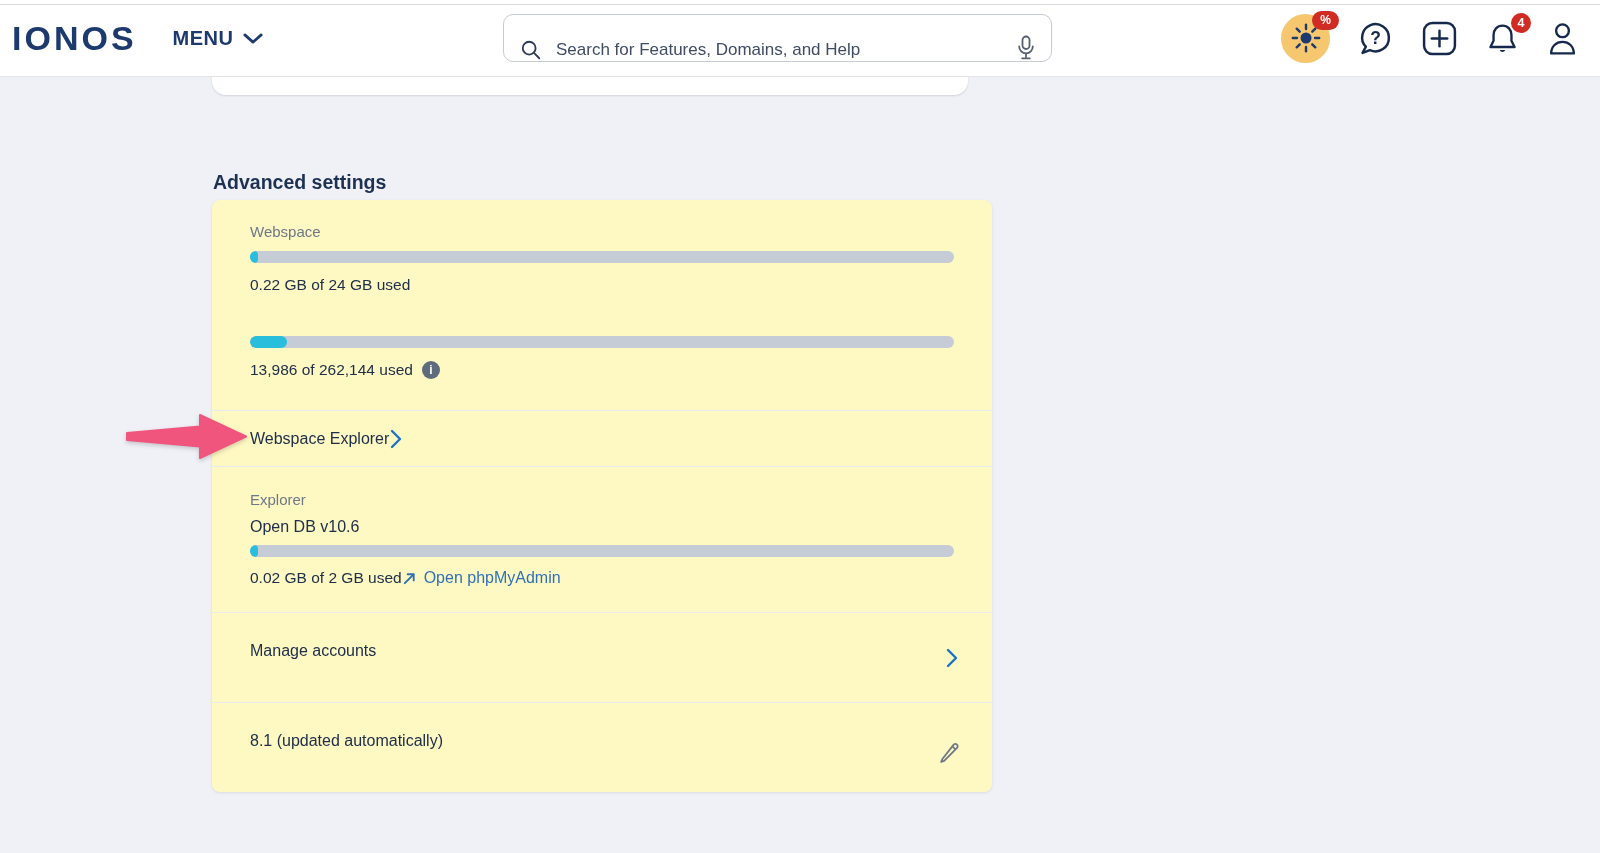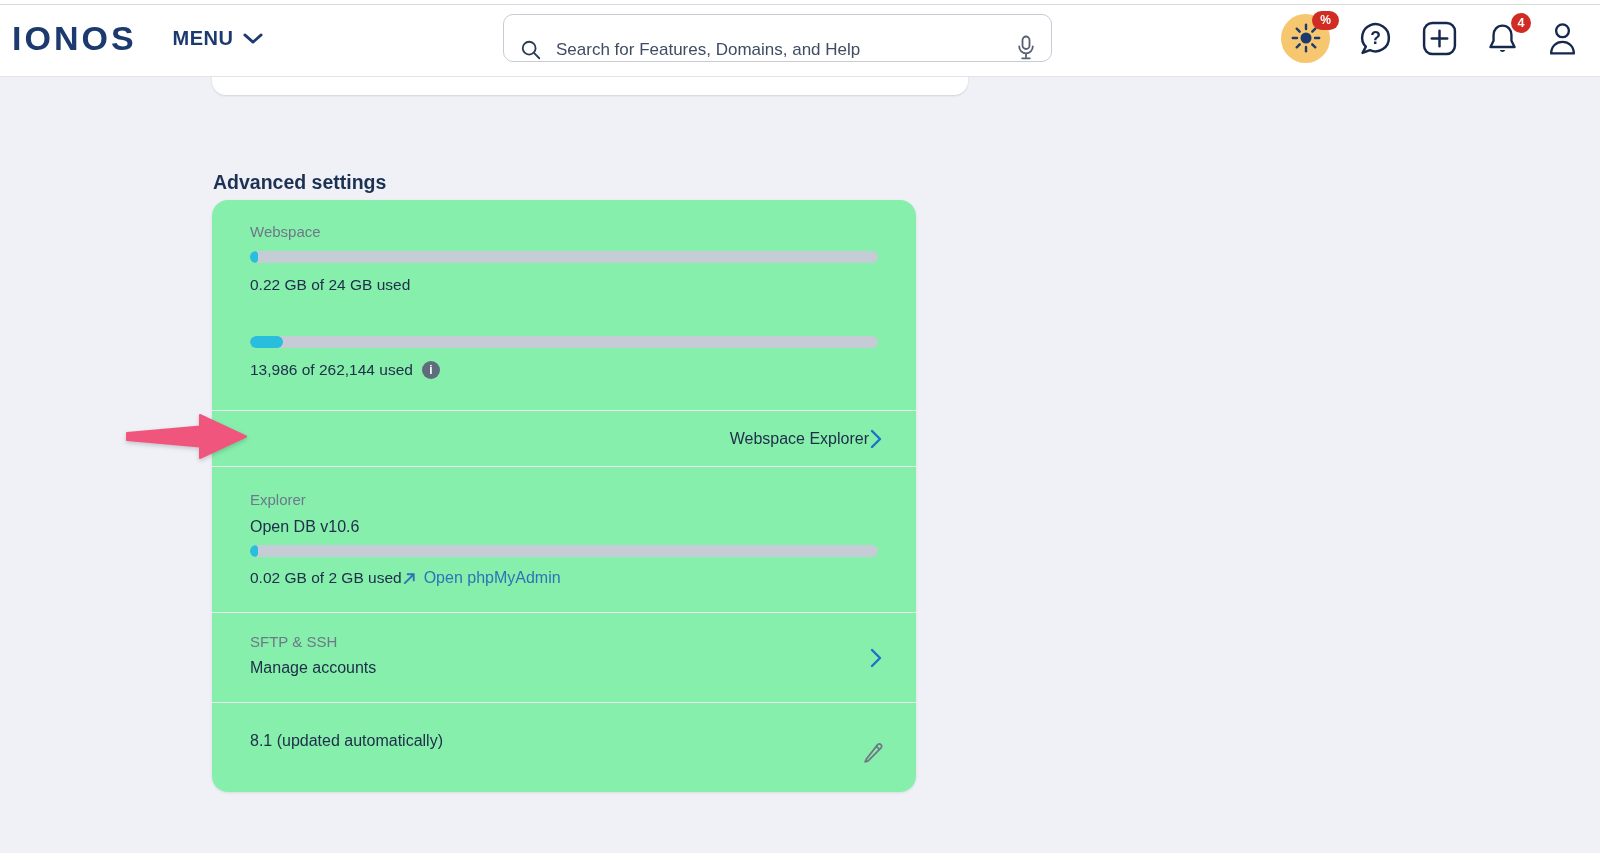--- a/index.html
+++ b/index.html
@@ -27,39 +27,39 @@
   .badge{position:absolute;background:#d12c23;color:#fff;font-weight:700;z-index:2;
          display:flex;align-items:center;justify-content:center;}
   .promo-badge{top:-3px;right:-9px;width:27px;height:19px;border-radius:10px;font-size:12px;}
   .notif-badge{top:-8px;right:-11px;width:20px;height:20px;border-radius:50%;font-size:12.5px;}
 
   
   .prev-card{position:absolute;left:212px;top:52px;width:756px;height:43px;background:#fff;
              border-radius:0 0 14px 14px;box-shadow:0 1px 2px rgba(25,35,60,.14);z-index:1;}
   .page-title{position:absolute;left:213px;top:155px;font-size:19.5px;font-weight:700;color:#1d3253;z-index:2;}
 
-  .card{position:absolute;left:212px;top:200px;width:704px;background:#86efac;border-radius:16px;
+  .card{position:absolute;left:212px;top:200px;width:780px;background:#fef9c3;border-radius:8px;
         box-shadow:0 1px 3px rgba(25,35,60,.10);z-index:2;box-sizing:border-box;}
   .sec{padding:0 38px;box-sizing:border-box;}
   .sec+.sec{border-top:1px solid #e9ebef;}
 
   .lbl{font-size:15px;color:#6d7888;}
   .val{font-size:15.5px;color:#20304b;}
   .track{height:12px;background:#c5ccd5;border-radius:7px;overflow:hidden;}
   .fill{height:100%;background:#29bedb;border-radius:7px;width:0;}
 
   .sec-webspace{height:210px;padding-top:23px;}
   .t1{margin-top:11px;}
   .v1{margin-top:13px;}
   .t2{margin-top:42px;}
   .v2{margin-top:13px;display:flex;align-items:center;gap:9px;}
   .info-dot{width:18px;height:18px;border-radius:50%;background:#5f6c7b;color:#fff;font-size:12px;
             font-weight:700;display:inline-flex;align-items:center;justify-content:center;cursor:pointer;}
 
-  .sec-explorer{height:56px;display:flex;align-items:center;justify-content:flex-end;
+  .sec-explorer{height:56px;display:flex;align-items:center;justify-content:flex-start;
                 font-size:16px;color:#20304b;cursor:pointer;padding-right:33px;}
 
   .sec-db{height:146px;padding-top:24px;}
   .db-engine{margin-top:10px;font-size:16px;color:#20304b;}
   .t3{margin-top:9px;}
   .db-row{margin-top:12px;display:flex;justify-content:flex-start;align-items:center;}
   .link{display:flex;gap:7px;align-items:center;color:#2f72b8;font-size:16px;cursor:pointer;text-decoration:none;}
 
   .sec-sftp{height:90px;padding-top:20px;position:relative;cursor:pointer;}
   .action{margin-top:9px;font-size:16px;color:#20304b;}
@@ -190,21 +190,20 @@
           <svg width="15" height="15" viewBox="0 0 16 16">
             <line x1="3" y1="13" x2="12" y2="4" stroke="#2f72b8" stroke-width="2" stroke-linecap="round"></line>
             <polyline points="6,3.5 12.5,3.5 12.5,10" fill="none" stroke="#2f72b8" stroke-width="2" stroke-linecap="round" stroke-linejoin="round"></polyline>
           </svg>
           <span>Open phpMyAdmin</span>
         </a>
       </div>
     </section>
 
     <section class="sec sec-sftp">
-      <div class="lbl">SFTP &amp; SSH</div>
       <div class="action">Manage accounts</div>
       <svg class="chev-abs" width="14" height="20" viewBox="0 0 14 20">
         <polyline points="3,2 11,10 3,18" fill="none" stroke="#1a73c8" stroke-width="2.4" stroke-linecap="round" stroke-linejoin="round"></polyline>
       </svg>
     </section>
 
     <section class="sec sec-php">
       <div class="action">8.1 (updated automatically)</div>
       <div class="pencil-btn">
         <svg width="23" height="23" viewBox="0 0 22 22">

